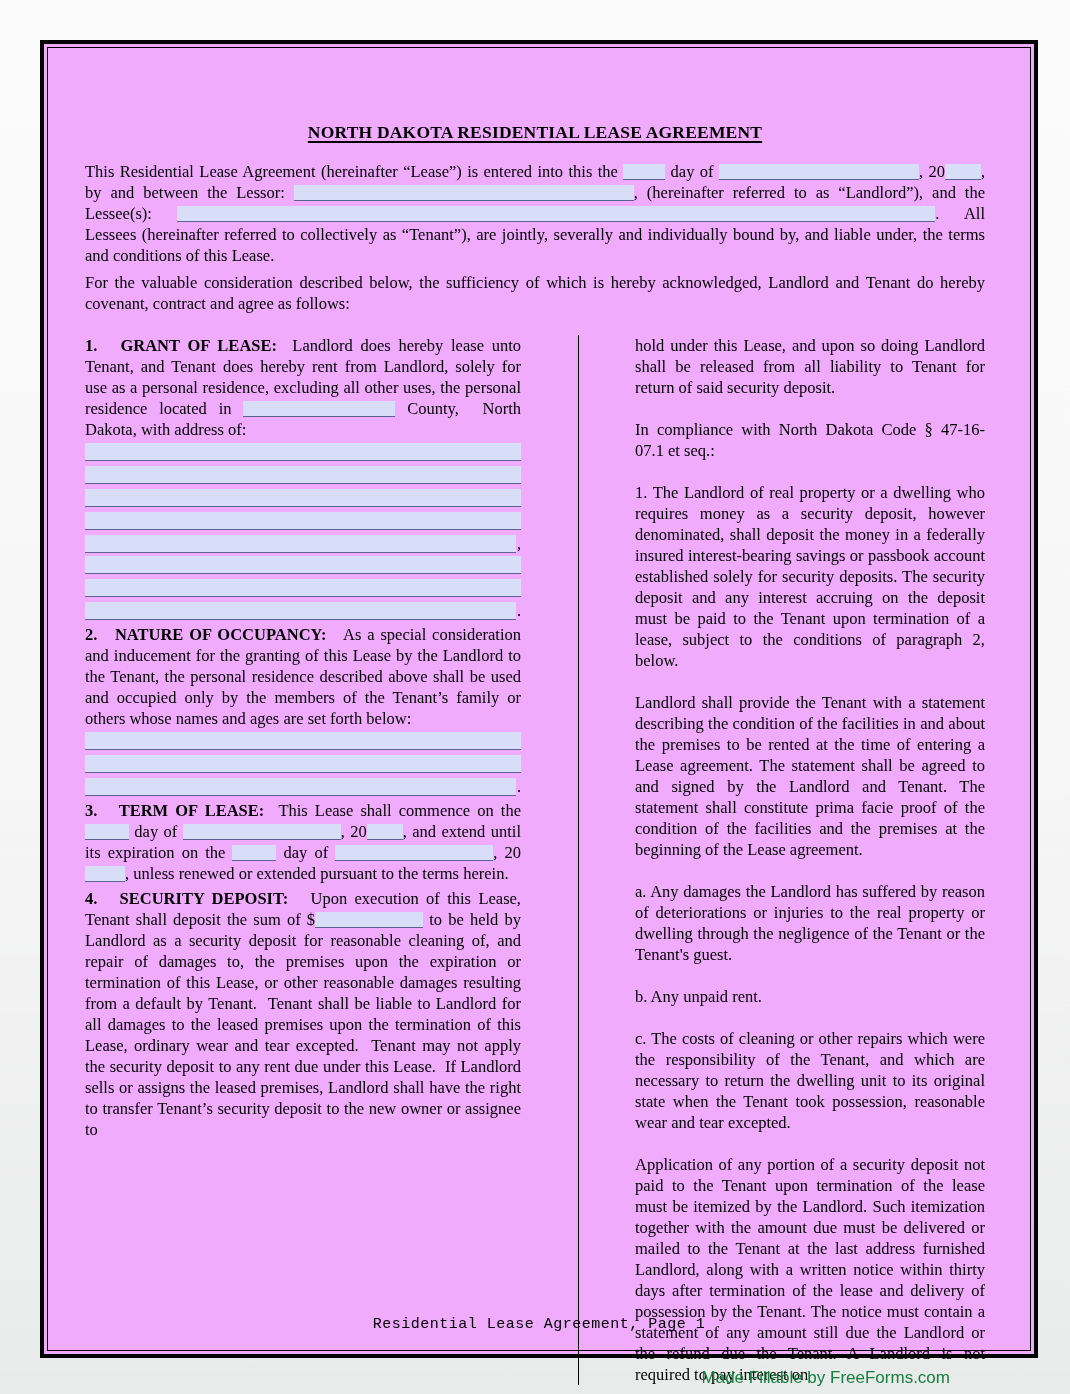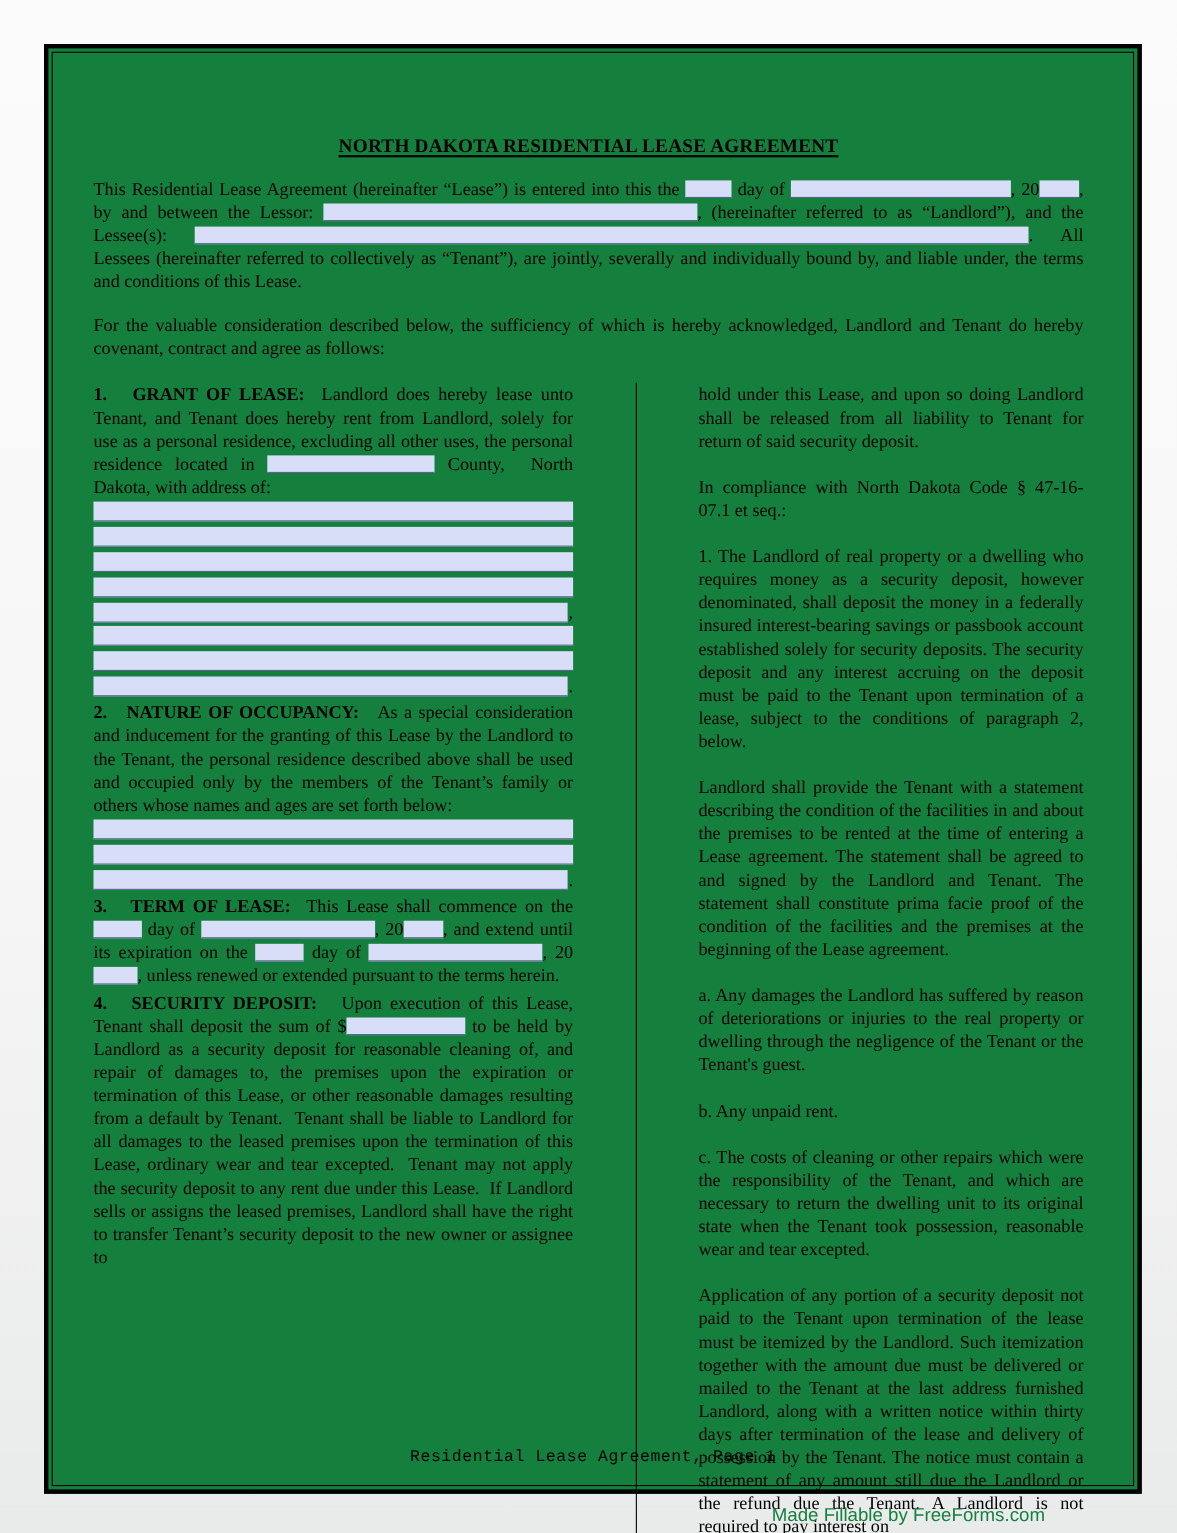--- a/index.html
+++ b/index.html
@@ -8,21 +8,21 @@
     overflow: hidden;
     background: linear-gradient(180deg, #fbfbfb 0%, #f6f6f6 55%, #e9eaea 100%);
     font-family: "Liberation Serif", serif;
     color: #000;
   }
   .page {
     position: absolute;
     left: 40px; top: 40px;
     width: 998px; height: 1318px;
     box-sizing: border-box;
-    background: #15803d;
+    background: #f0abfc;
     border: 4px solid #000;
   }
   .page-inner {
     position: absolute;
     left: 3px; top: 3px; right: 3px; bottom: 3px;
     border: 1px solid #000;
   }
   .content {
     position: absolute;
     left: 0; top: 0; right: 0; bottom: 0;
@@ -39,21 +39,21 @@
     text-underline-offset: 3px;
     letter-spacing: 0.2px;
   }
   .para {
     margin: 0;
     font-size: 16.5px;
     line-height: 21px;
     text-align: justify;
   }
   .p1 { margin-top: 18px; }
-  .p2 { margin-top: 19px; }
+  .p2 { margin-top: 6px; }
   .cols {
     display: flex;
     margin-top: 21px;
     min-height: 948px;
     align-items: stretch;
     gap: 40px;
   }
   .col-left { width: 436px; flex: none; }
   .vline {
     width: 1px; flex: none;

